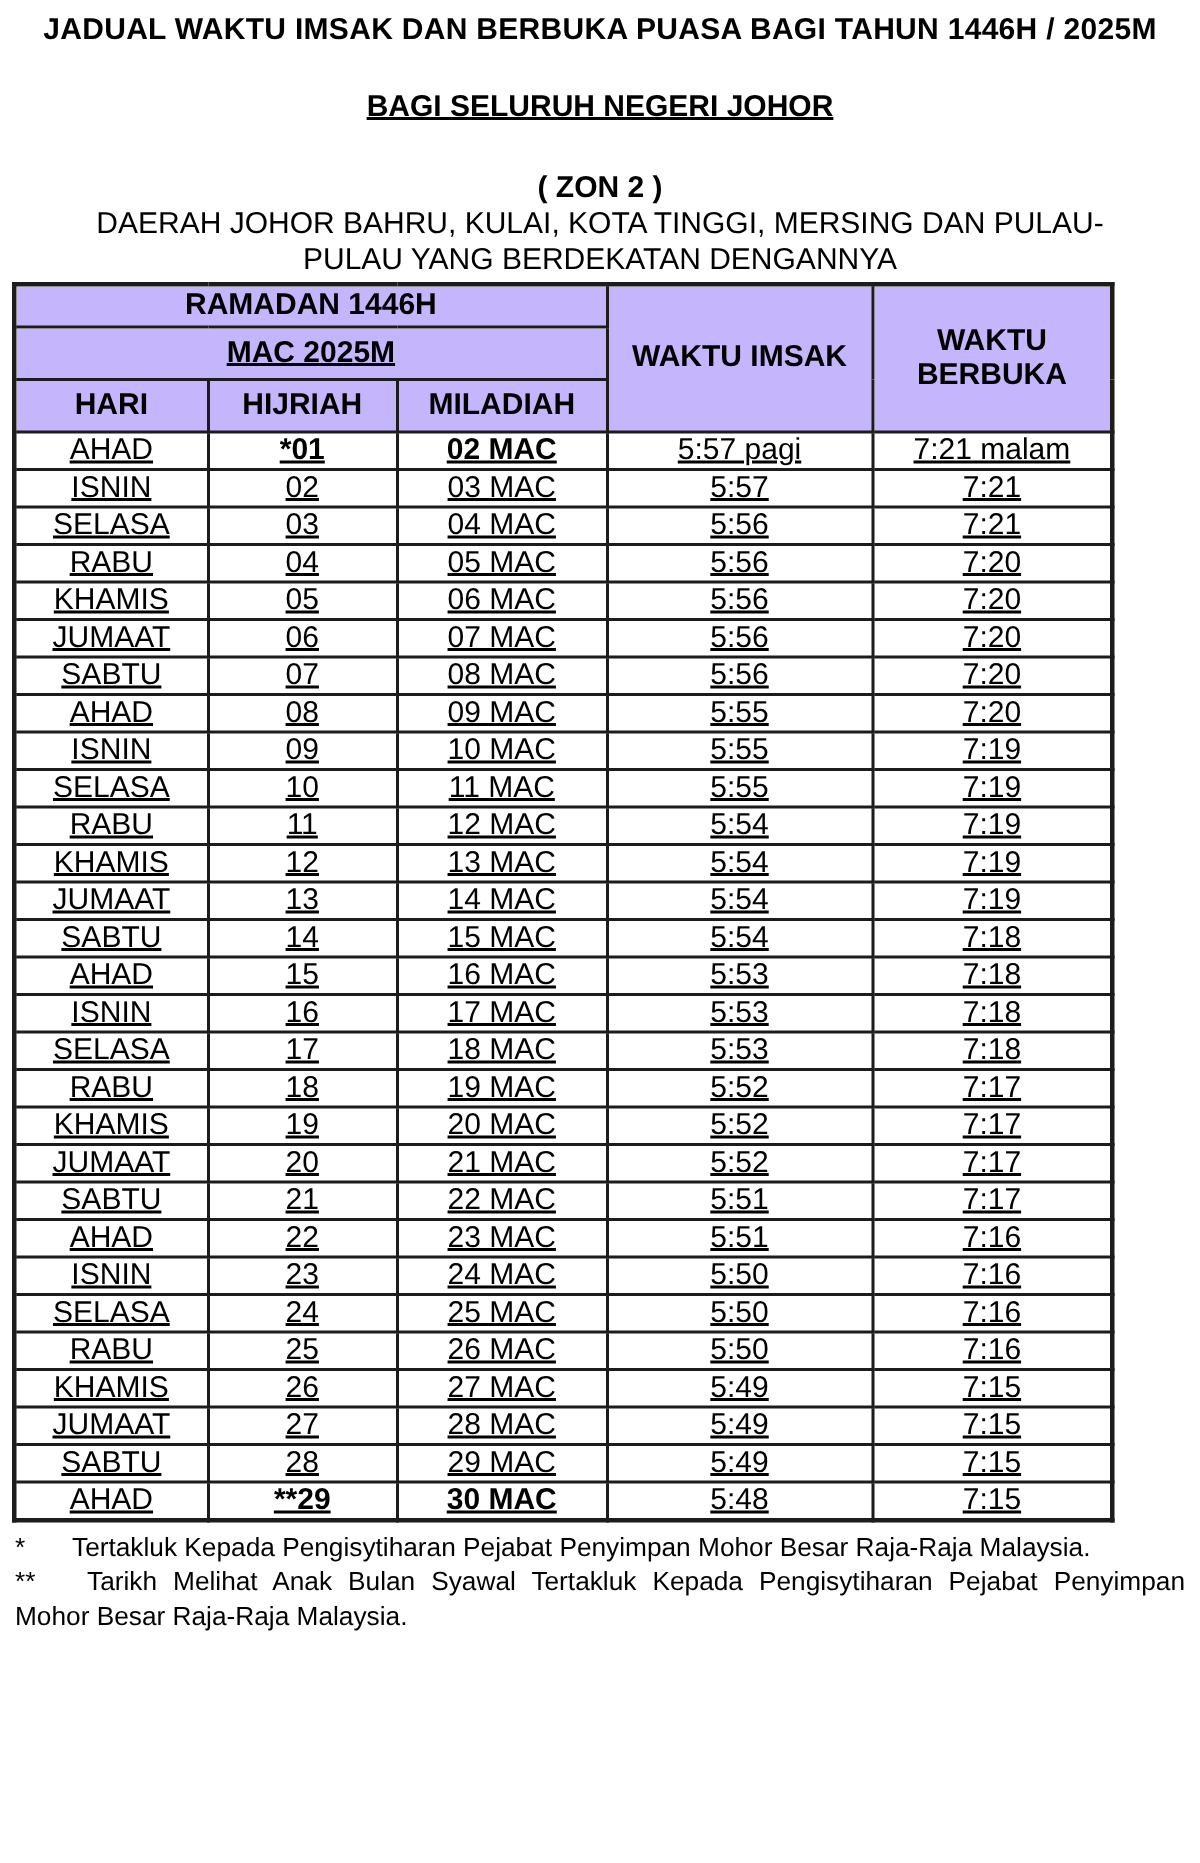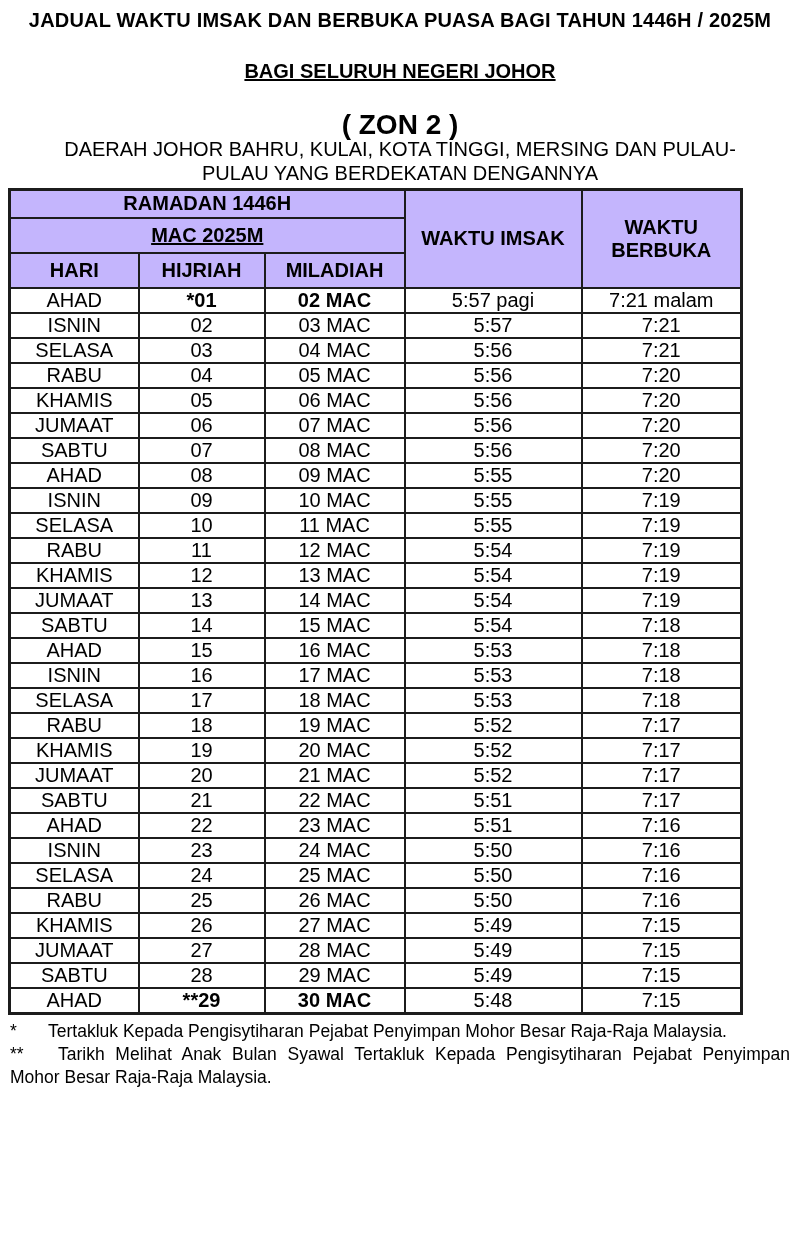--- a/index.html
+++ b/index.html
@@ -19,21 +19,21 @@
     line-height: 27px;
   }
   .title-line2 {
     font-size: 20px;
     font-weight: bold;
     text-decoration: underline;
     line-height: 27px;
     margin-top: 24px;
   }
   .zone-label {
-    font-size: 28px;
+    font-size: 20px;
     font-weight: bold;
     margin-top: 28px;
     line-height: 24px;
   }
   .zone-area {
     font-size: 20px;
     line-height: 24px;
   }
   table.schedule {
     border-collapse: collapse;
@@ -47,21 +47,21 @@
     vertical-align: middle;
     padding: 0;
     overflow: hidden;
   }
   table.schedule { border: 3px solid #1c1c1c; }
   thead th { background: #c4b5fd; font-size: 20px; font-weight: bold; }
   .header-row-1 { height: 28px; }
   .header-row-2 { height: 35px; text-decoration: underline; }
   .header-row-3 { height: 35px; }
   .span-head { font-size: 20px; line-height: 23px; }
-  tbody tr { height: 15px; }
+  tbody tr { height: 15px; text-decoration: underline; }
   tbody td { font-size: 20px; font-weight: normal; background: #ffffff; }
   tbody td.bold { font-weight: bold; }
   .footnotes {
     padding: 5px 10px 0 10px;
     font-size: 17.5px;
     line-height: 23px;
   }
   .footnote { text-align: justify; }
   .footnote-marker {
     display: inline-block;

